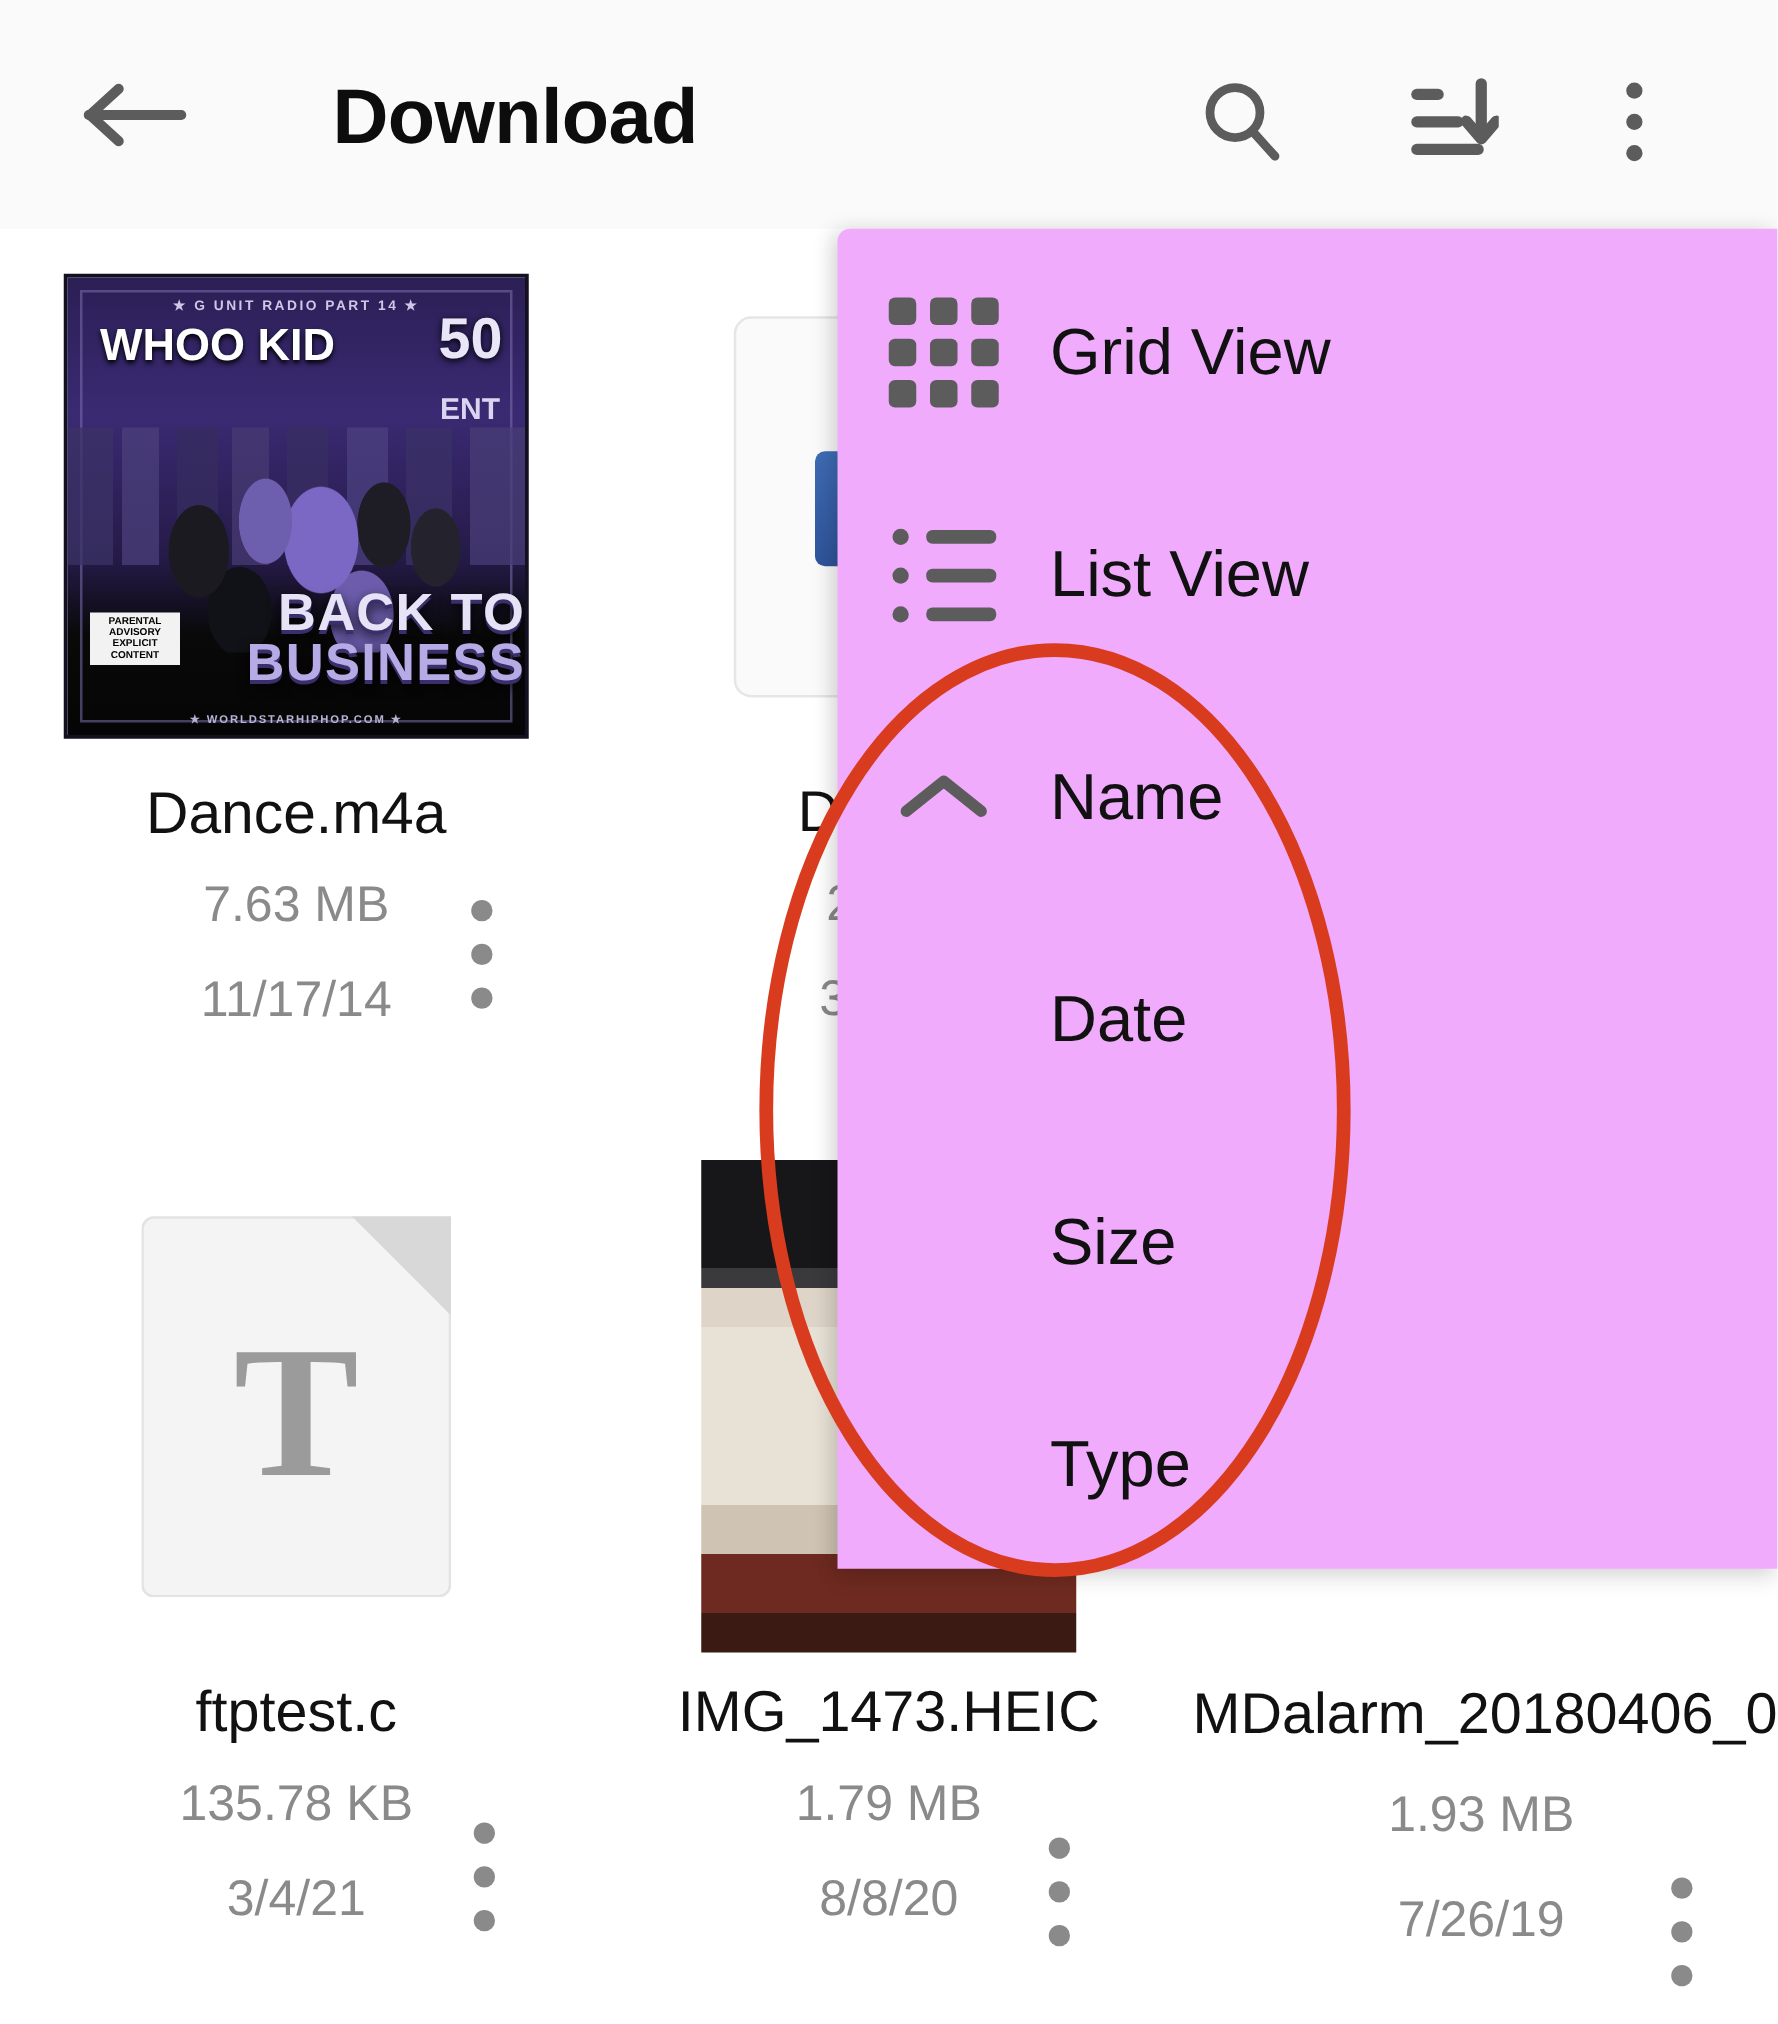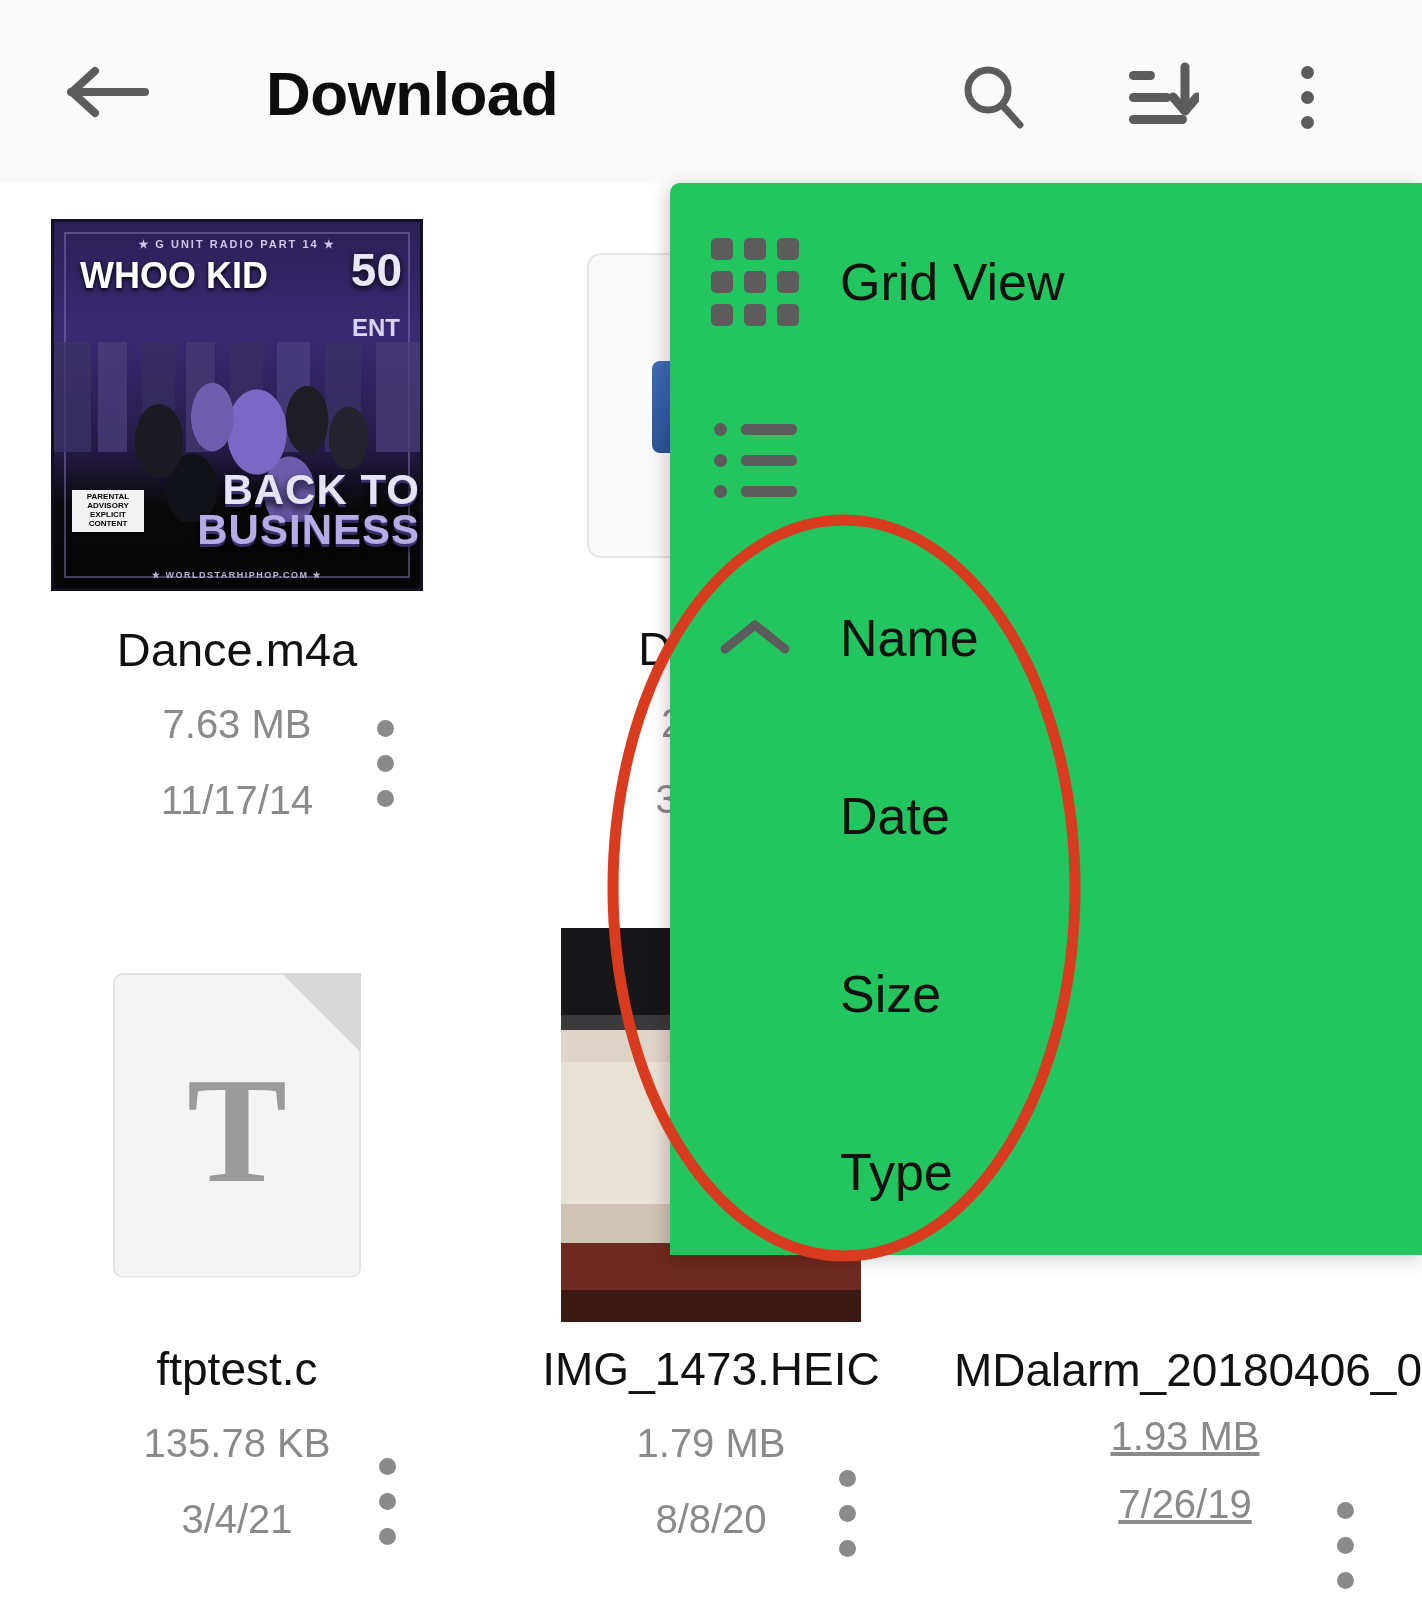--- a/index.html
+++ b/index.html
@@ -70,21 +70,21 @@
   }
   .cell-dots i { display:block; width: 17px; height: 17px; border-radius: 50%; background: #8a8a8a; }
 
   
   .cell-1 .fname { font-size: 47px; }
   .cell-3 { padding-top: 40px; }
   .cell-4 .cell-dots { bottom: 74px; right: 78px; }
   .cell-5 .cell-dots { bottom: 62px; right: 92px; }
   .cell-6 .cell-dots { bottom: 30px; right: 68px; }
   .cell-6 .fname { font-size: 46px; white-space: normal; line-height: 1.18; }
-  .cell-6 .fmeta { margin-top: 10px; text-decoration: underline; }
+  .cell-6 .fmeta { margin-top: 26px; }
 
   
   .album {
     width: 372px; height: 372px; position: relative; overflow: hidden;
     background: linear-gradient(180deg,#2b1f55 0%, #3a2a73 30%, #241a46 62%, #090909 78%, #050505 100%);
     border: 3px solid #121021;
   }
   .album .frame { position:absolute; inset: 10px; border: 2px solid #7b6fae; opacity: .55; }
   .album .skyline {
     position:absolute; left:0; right:0; top: 120px; height: 110px;
@@ -174,21 +174,21 @@
     position:absolute; left: 0; top: 22px; width: 92px; height: 92px;
     background: linear-gradient(180deg,#3f6cb5,#2f549a); border-radius: 8px;
     display:flex; align-items:center; justify-content:center;
     color:#fff; font-weight:bold; font-size: 58px; line-height:1;
   }
 
   
   .menu {
     position: absolute; left: 670px; top: 183px;
     width: 752px; height: 1072px;
-    background: #22c55e;
+    background: #f0abfc;
     border-top-left-radius: 10px;
     box-shadow: -6px 0 16px rgba(0,0,0,.10), 0 8px 18px rgba(0,0,0,.10);
   }
   .menu-item {
     position: absolute; left: 0; width: 752px; height: 178px;
     display: flex; align-items: center;
   }
   .menu-icon { width: 170px; display: flex; align-items: center; justify-content: center; }
   .menu-label { font-size: 52px; color: #111; }
 
@@ -365,20 +365,21 @@
           <span class="row">
               <b></b>
               <s></s>
             </span>
           <span class="row">
               <b></b>
               <s></s>
             </span>
         </span>
       </span>
+      <span class="menu-label">List View</span>
     </div>
 
     <div class="menu-item" style="top:544px">
       <span class="menu-icon"></span>
       <span class="menu-label">Date</span>
     </div>
 
     <div class="menu-item" style="top:366px">
       <span class="menu-icon">
         <svg width="80" height="50" viewBox="0 0 80 50">

